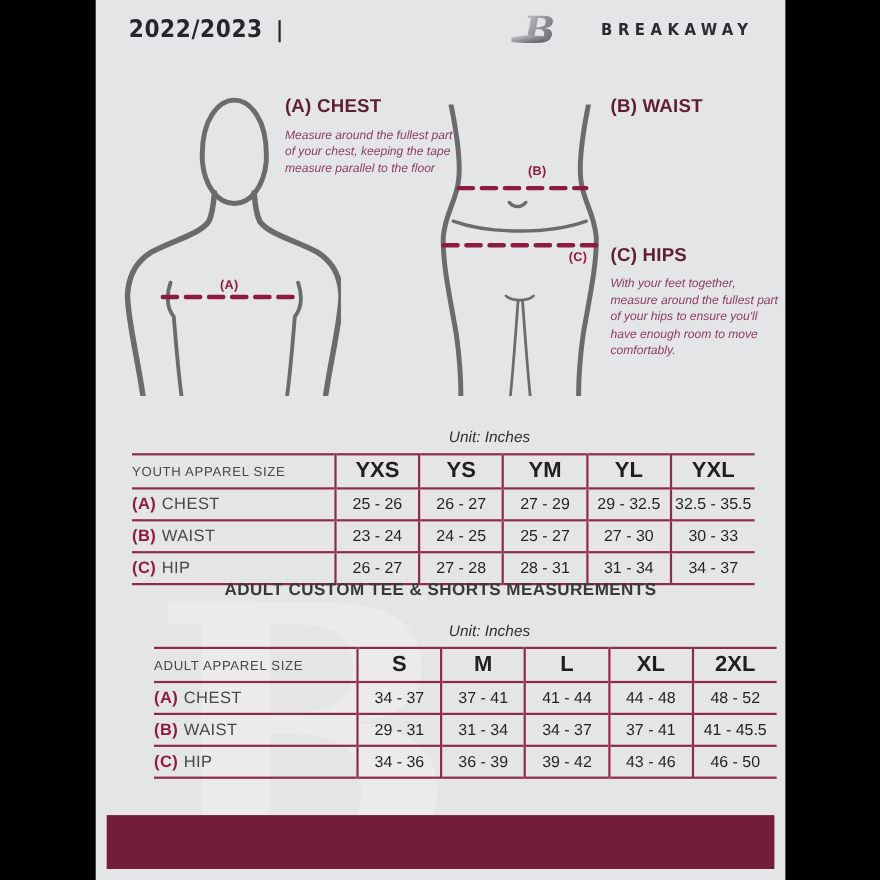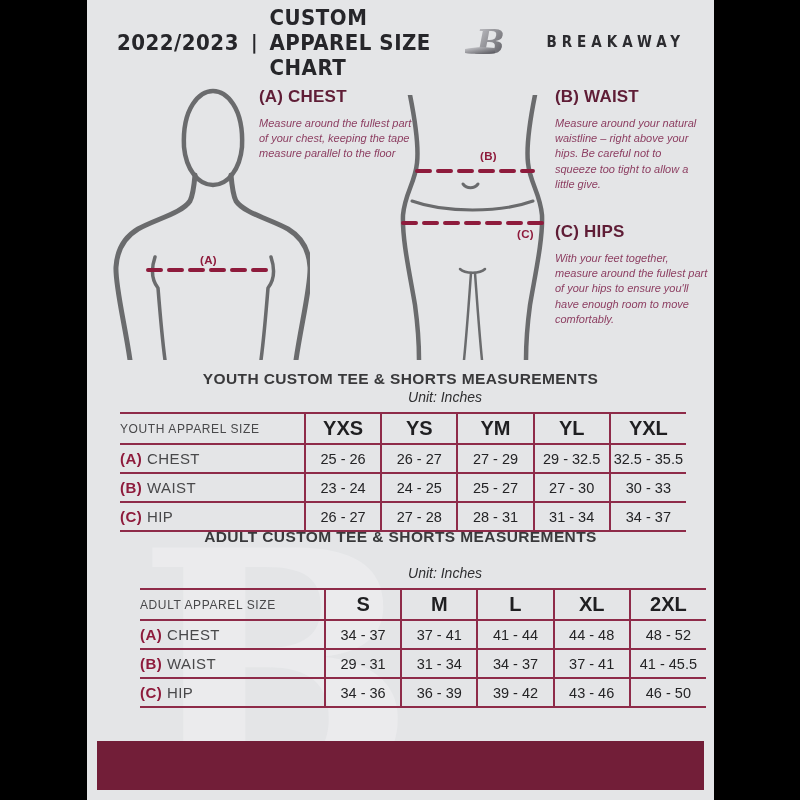--- a/index.html
+++ b/index.html
@@ -5,21 +5,21 @@
   html,body{margin:0;padding:0;background:#000;}
   #stage{position:relative;width:800px;height:800px;background:var(--frame,#000);overflow:hidden;
          font-family:"Liberation Sans",sans-serif;}
   #page{position:absolute;left:87px;top:0;width:627px;height:800px;background:var(--page-bg,#e4e5e7);overflow:hidden;}
 
   
   .watermark{position:absolute;left:50px;top:540px;width:430px;height:280px;opacity:.5;pointer-events:none;
              font-family:"DejaVu Serif",serif;font-size:330px;line-height:.8;color:#f2f2f4;font-weight:bold;}
 
   
-  .header{position:absolute;left:30px;top:19px;width:568px;height:46px;display:flex;align-items:center;justify-content:space-between;}
+  .header{position:absolute;left:30px;top:4px;width:568px;height:46px;display:flex;align-items:center;justify-content:space-between;}
   .h-left{display:flex;align-items:center;}
   .h-cond{font-family:"DejaVu Sans",sans-serif;font-stretch:condensed;font-weight:bold;font-size:22px;color:#26262a;letter-spacing:.5px;}
   .h-sep{font-family:"DejaVu Sans",sans-serif;font-stretch:condensed;font-weight:bold;font-size:20px;color:#26262a;margin:0 12px;}
   .h-right{display:flex;align-items:center;gap:8px;}
   .brand{font-family:"DejaVu Sans",sans-serif;font-stretch:condensed;font-weight:bold;font-size:15px;letter-spacing:5px;color:#2c2c30;margin-left:28px;}
 
   
   .fig{position:absolute;}
   .fig path{fill:none;stroke:var(--figure-gray,#6a6b6d);stroke-linecap:round;stroke-linejoin:round;}
   .fig .dash{stroke:var(--maroon-dash,#8e1b3c);}
@@ -59,21 +59,20 @@
 
 <div id="stage">
   <div id="page">
 
     <div class="watermark">B</div>
 
     <div class="header">
       <div class="h-left">
         <span class="h-cond">2022/2023</span>
         <span class="h-sep">|</span>
-        <span class="h-cond">CUSTOM APPAREL SIZE CHART</span>
       </div>
       <div class="h-right">
         <svg width="46" height="42" viewBox="0 0 46 42">
           <defs>
             <linearGradient id="metal" x1="0" y1="0" x2="1" y2="1">
               <stop offset="0" stop-color="#cfcfd3"></stop>
               <stop offset="0.5" stop-color="#8f8f94"></stop>
               <stop offset="1" stop-color="#515157"></stop>
             </linearGradient>
           </defs>
@@ -107,29 +106,27 @@
     </svg>
     <span class="marker" style="left:393px;top:150px;">(B)</span>
     <span class="marker" style="left:430px;top:228px;">(C)</span>
 
     <div class="mblock" style="left:172px;top:87px;width:160px;">
       <h3>(A) CHEST</h3>
       <p>Measure around the fullest part of your chest, keeping the tape measure parallel to the floor</p>
     </div>
     <div class="mblock" style="left:468px;top:87px;width:150px;">
       <h3>(B) WAIST</h3>
-      <p>Measure around your natural waistline – right above your hips. Be careful not to squeeze too tight to allow a little give.</p>
     </div>
     <div class="mblock" style="left:468px;top:222px;width:158px;">
       <h3>(C) HIPS</h3>
       <p><span>With your feet together, measure around the fullest part of your hips to ensure you'll</span><br>
          <span>have enough room to move comfortably.</span></p>
     </div>
 
-    <div class="sec-title" style="top:370px;">YOUTH CUSTOM TEE &amp; SHORTS MEASUREMENTS</div>
     <div class="sec-unit" style="top:389px;">Unit: Inches</div>
 
     <table class="size" style="top:412px;">
       <colgroup>
           <col class="col-label">
           <col>
           <col>
           <col>
           <col>
           <col>

